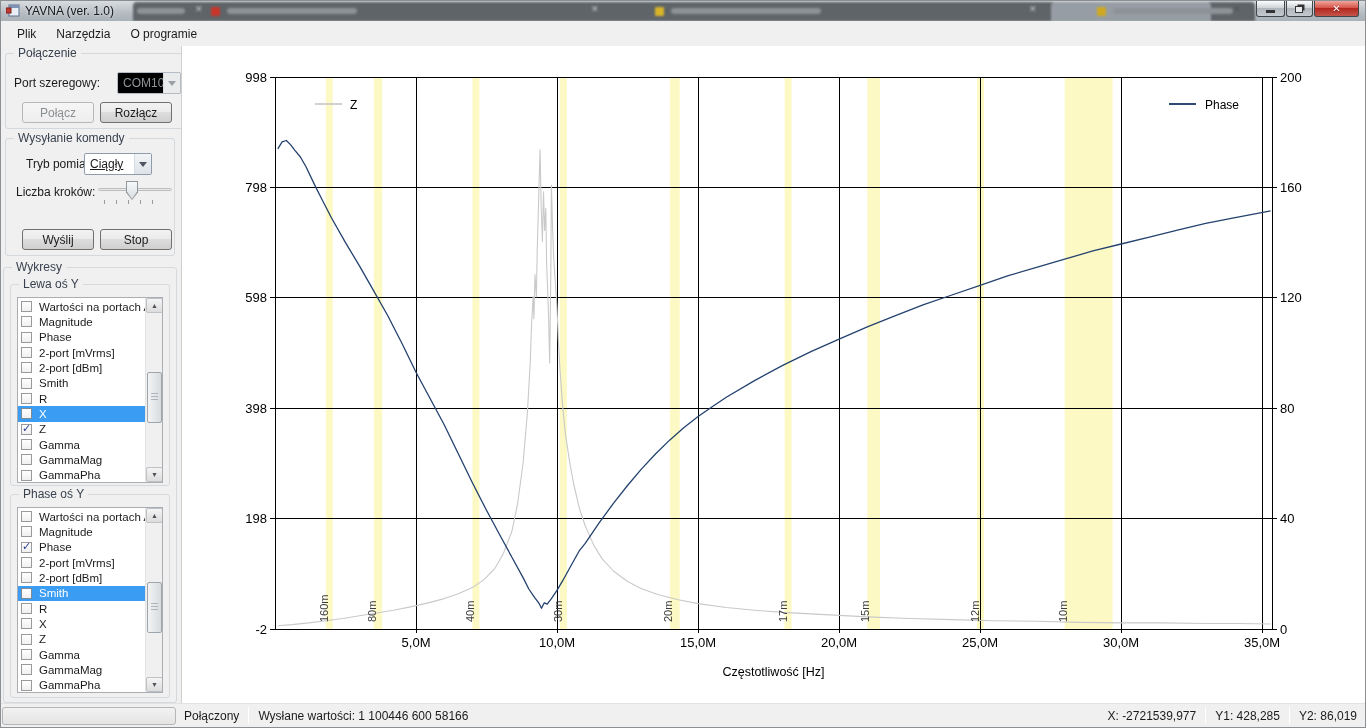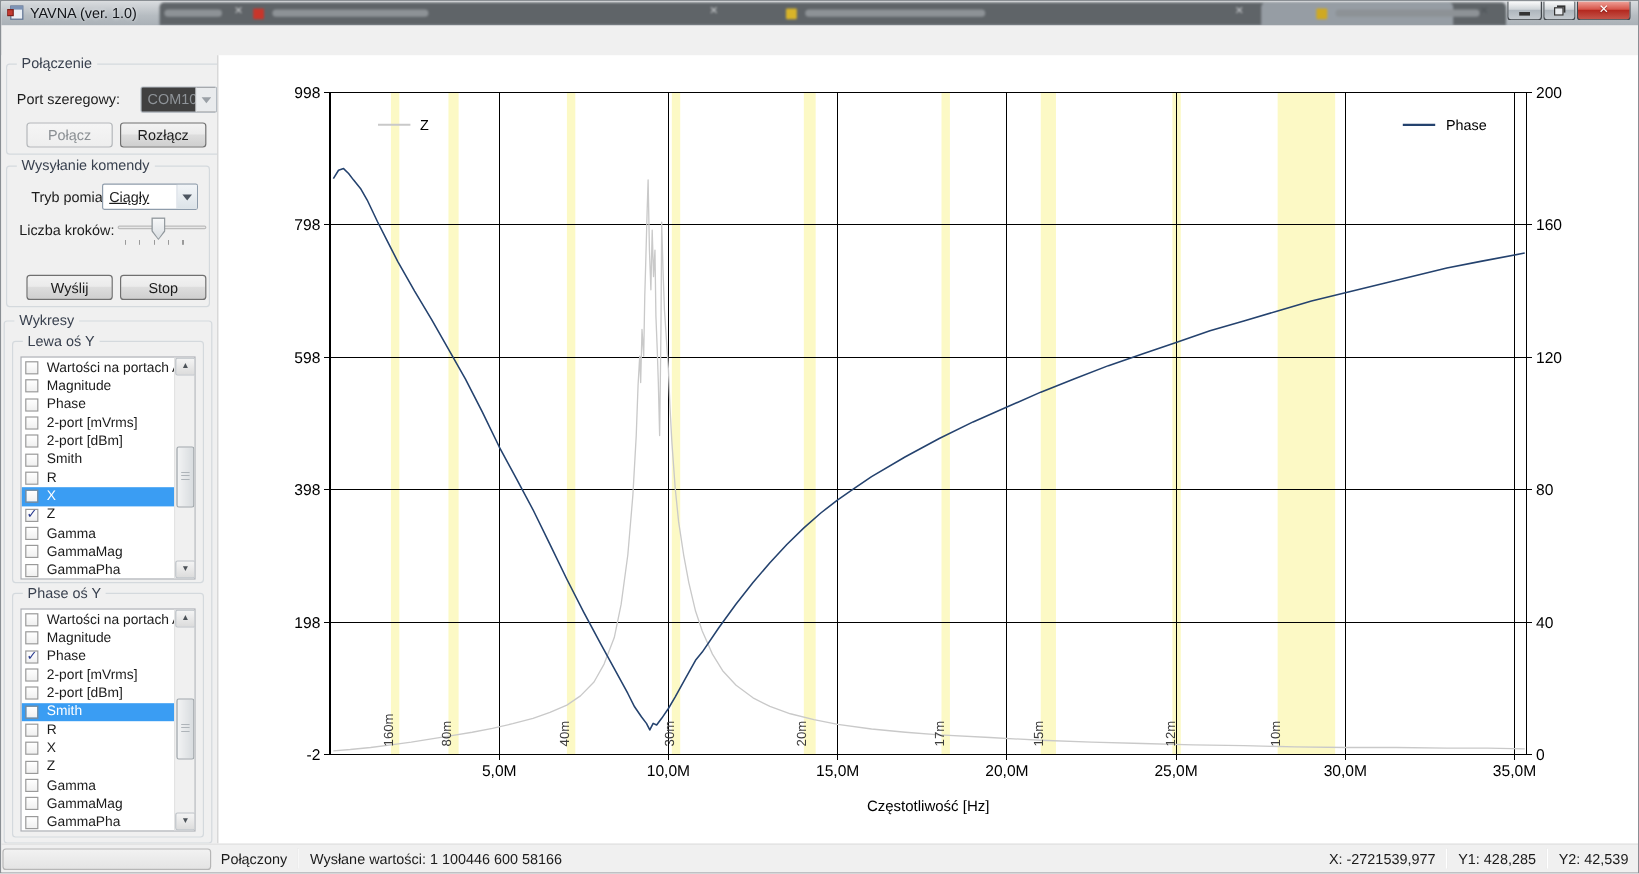--- a/index.html
+++ b/index.html
@@ -35,21 +35,21 @@
   .left-panel { position:absolute; left:0; top:45px; width:180px; bottom:24px; background:#f0f0f0; }
   .groupbox { position:absolute; border:1px solid #d4d9dd; border-radius:3px; }
   .gb-caption { position:absolute; top:-8px; left:8px; background:#f0f0f0; padding:0 4px; color:#39414f; font-size:12px; white-space:nowrap; }
   .fieldlabel { position:absolute; font-size:12px; color:#1b1b1b; white-space:nowrap; }
 
   .combo { position:absolute; height:22px; border:1px solid #8e9cab; border-radius:2px; background:#fff; display:flex; align-items:center; }
   .combo .val { flex:1; padding-left:5px; font-size:12px; white-space:nowrap; overflow:hidden; }
   .combo .arrow-box { width:17px; height:100%; display:flex; align-items:center; justify-content:center; border-left:1px solid #d6dde4;
     background:linear-gradient(#f2f5f8,#dce3e8); }
   .combo .arr { width:0; height:0; border-left:4px solid transparent; border-right:4px solid transparent; border-top:5px solid #4c5560; }
-  .combo.disabled { background:#404040; border-color:#b5bcc3;margin-left:16px; }
+  .combo.disabled { background:#000000; border-color:#b5bcc3;margin-left:16px; }
   .combo.disabled .val { color:#8f9499; }
   .combo.disabled .arrow-box { background:#e9ebed; border-left-color:#dcdfe2; }
   .combo.disabled .arr { border-top-color:#9aa0a6; }
 
   .btn { position:absolute; height:21px; border:1px solid #707070; border-radius:3px; font-size:12px; color:#1b1b1b;
     background:linear-gradient(#f2f2f2,#ebebeb 45%,#dddddd 50%,#cfcfcf); display:flex; align-items:center; justify-content:center; cursor:default; }
   .btn.disabled { border-color:#b5b8bb; color:#8a8f93; background:linear-gradient(#f5f5f5,#eeeeee); }
 
   
   .slider { position:absolute; width:74px; height:28px; }
@@ -129,40 +129,45 @@
         </div>
       <div class="win-btn restore">
           <div class="glyph-restore"></div>
         </div>
       <div class="win-btn close">
           <span class="glyph-close">✕</span>
         </div>
     </div>
   </div>
 
+  <div class="menubar">
+    <span class="menu-item">Plik</span>
+    <span class="menu-item">Narzędzia</span>
+    <span class="menu-item">O programie</span>
+  </div>
 
   <div class="left-panel">
 
     <div class="groupbox" style="left:4px; top:7px; width:182px; height:76px;">
       <span class="gb-caption">Połączenie</span>
       <span class="fieldlabel" style="left:8px; top:22px;">Port szeregowy:</span>
       <div class="combo disabled" style="right:5px; top:18px; width:64px;">
         <span class="val">COM10</span>
         <span class="arrow-box">
             <span class="arr"></span>
           </span>
       </div>
       <div class="btn disabled" style="left:16px; top:48px; width:72px;">Połącz</div>
       <div class="btn" style="left:94px; top:48px; width:72px;">Rozłącz</div>
     </div>
 
     <div class="groupbox" style="left:4px; top:92px; width:170px; height:118px;">
       <span class="gb-caption">Wysyłanie komendy</span>
       <span class="fieldlabel" style="left:20px; top:18px;">Tryb pomiaru:</span>
-      <div class="combo" style="right:9px; top:14px; width:80px;text-decoration:underline;">
+      <div class="combo" style="right:22px; top:14px; width:68px;text-decoration:underline;">
         <span class="val">Ciągły</span>
         <span class="arrow-box">
             <span class="arr"></span>
           </span>
       </div>
       <span class="fieldlabel" style="left:10px; top:46px;">Liczba kroków:</span>
       <div class="slider" style="left:92px; top:40px;">
         <div class="track"></div>
         <div class="ticks"></div>
         <div class="thumb-outer">
@@ -397,16 +402,16 @@
   <div class="statusbar">
     <div class="progressbar"></div>
     <span class="sb-text">Połączony</span>
     <span class="sb-sep"></span>
     <span class="sb-text">Wysłane wartości: 1 100446 600 58166</span>
     <span class="sb-spacer"></span>
     <span class="sb-text">X: -2721539,977</span>
     <span class="sb-sep"></span>
     <span class="sb-text">Y1: 428,285</span>
     <span class="sb-sep"></span>
-    <span class="sb-text">Y2: 42,539</span>
+    <span class="sb-text">Y2: 86,019</span>
   </div>
 
 </div>
 
 </body></html>

